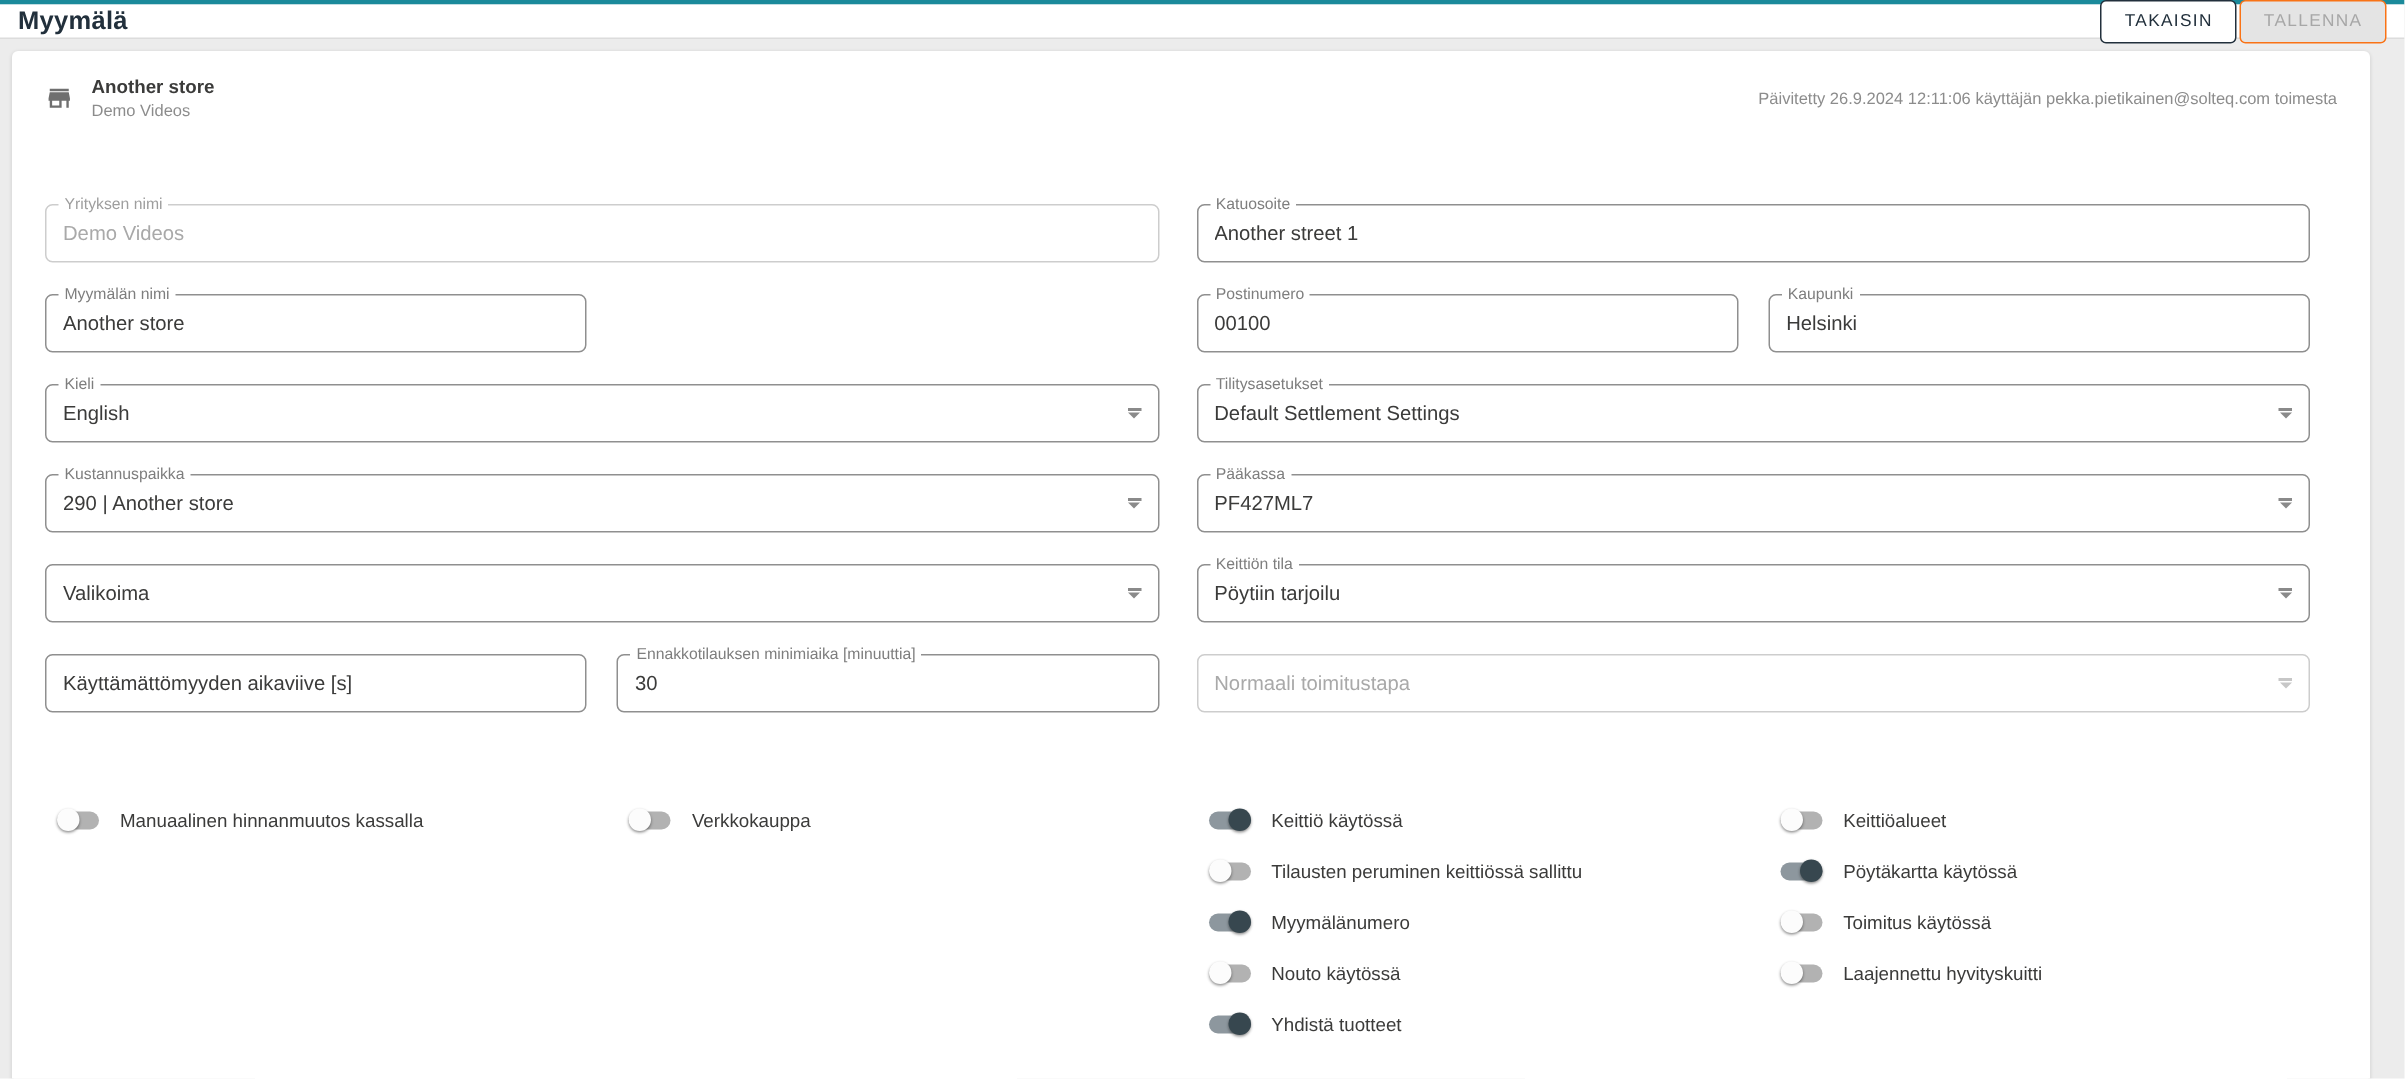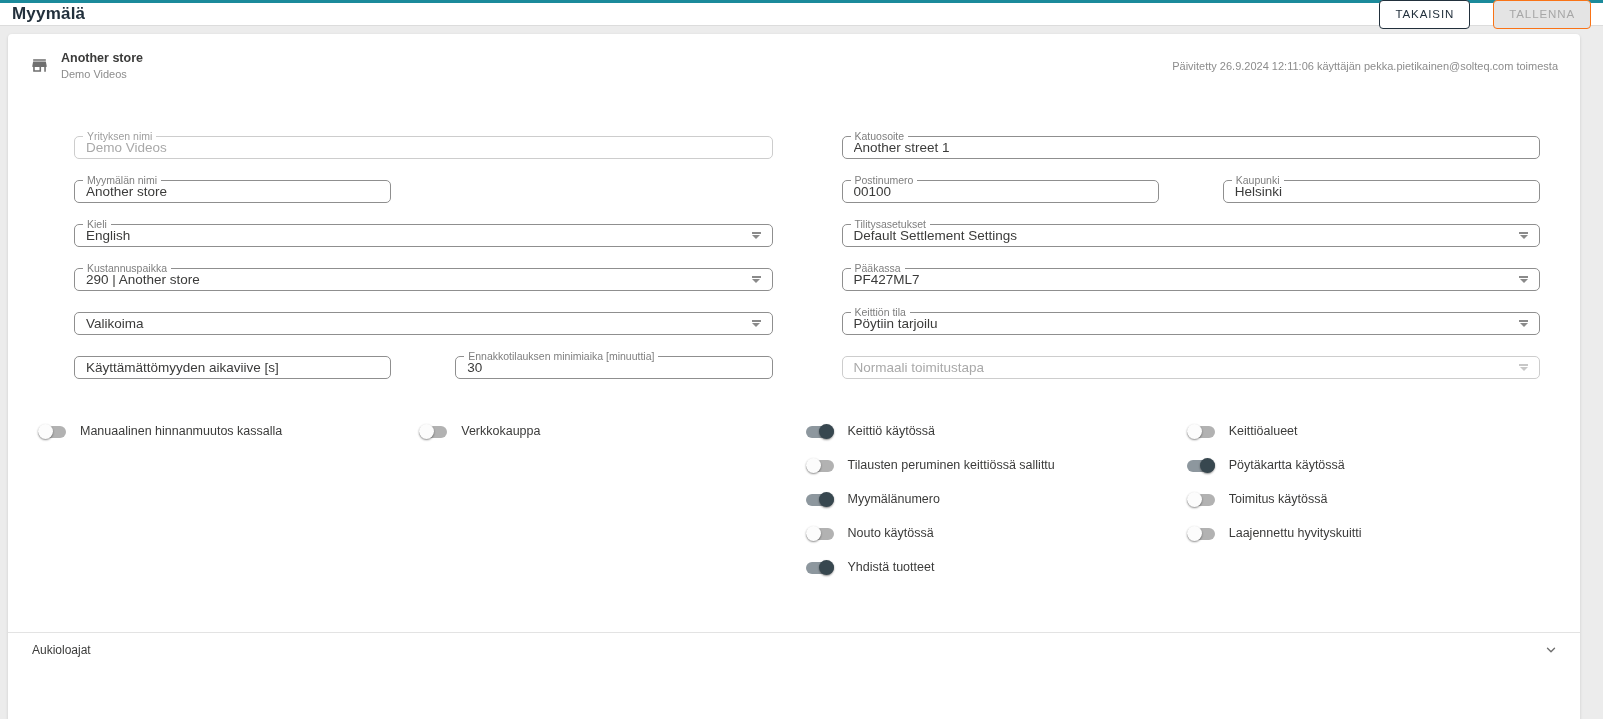--- a/index.html
+++ b/index.html
@@ -4,54 +4,54 @@
 <style>
   * { margin:0; padding:0; box-sizing:border-box; }
   html,body { width:1603px; height:719px; overflow:hidden; }
   body { background:#ececec; font-family:"Liberation Sans","DejaVu Sans",sans-serif; color:#3b3b3a; }
 
   .accent-line { height:3px; background:#1b8a9b; width:100%; }
 
   
   .appbar { background:#fff; height:23px; display:flex; align-items:center; padding:0 12px; border-bottom:1px solid #dcdcdc; }
   .appbar .title { font-size:17px; font-weight:700; color:#22303c; letter-spacing:0.2px; }
-  .appbar .actions { margin-left:auto; display:flex; gap:23px; }
+  .appbar .actions { margin-left:auto; display:flex; gap:2px; }
   .btn { font-family:inherit; font-size:11.5px; letter-spacing:0.9px; border-radius:4px; height:29px; padding:0 15px; cursor:pointer; font-weight:500; }
   .btn-outline { background:#fff; border:1px solid #22303c; color:#22303c; }
   .btn-disabled { background:#e4e4e4; border:1px solid #f97316; color:#a7a7a7; cursor:default; }
 
   
   .card { background:#fff; margin:8px 23px 0 8px; border-radius:4px; box-shadow:0 1px 3px rgba(0,0,0,.14); height:900px; }
   .card-header { display:flex; align-items:center; padding:16px 22px 12px 22px; }
   .store-id { display:flex; align-items:center; gap:12px; }
   .store-name { font-size:12.5px; font-weight:700; color:#3b3b3a; line-height:1.35; }
   .store-company { font-size:11px; color:#8c8c8c; line-height:1.35; }
   .updated { margin-left:auto; font-size:11px; color:#8c8c8c; }
 
   
   .form { padding:42px 40px 0 22px; }
   .grid2 { display:grid; grid-template-columns:1fr 1fr; column-gap:25px; row-gap:21px; }
   .grid2in { display:grid; grid-template-columns:1fr 1fr; column-gap:20px; }
 
-  .field { position:relative; height:23px; border:1px solid #8f8f8f; border-radius:5px; background:#fff; display:flex; align-items:center; padding:0 11px;margin-left:44px; }
+  .field { position:relative; height:39px; border:1px solid #8f8f8f; border-radius:5px; background:#fff; display:flex; align-items:center; padding:0 11px; }
   .field .flabel { position:absolute; top:-7px; left:8px; background:#fff; padding:0 4px; font-size:10.5px; color:#7e7e7e; white-space:nowrap; }
   .field .fvalue { font-size:13.5px; color:#3b3b3a; padding-top:1px; white-space:nowrap; overflow:hidden; }
   .field.disabled { border-color:#cdcdcd; }
   .field.disabled .flabel { color:#9e9e9e; }
   .field.disabled .fvalue { color:#a9a9a9; }
 
   .dd { margin-left:auto; display:flex; flex-direction:column; align-items:center; gap:1px; padding-left:8px; }
   .dd .bar { width:9px; height:2px; background:#8a8a8a; }
   .dd .tri { width:0; height:0; border-left:4.5px solid transparent; border-right:4.5px solid transparent; border-top:4.5px solid #8a8a8a; }
   .field.disabled .dd .bar { background:#c7c7c7; }
   .field.disabled .dd .tri { border-top-color:#c7c7c7; }
 
   
   .toggles-block { margin-top:24px; }
-  .toggle-row { display:flex; align-items:flex-start; gap:14px; height:34px; padding-left:8px; cursor:pointer; }
+  .toggle-row { display:flex; align-items:flex-end; gap:14px; height:34px; padding-left:8px; cursor:pointer; }
   .tlabel { font-size:12.5px; color:#3b3b3a; }
   .switch { position:relative; width:28px; height:15px; flex:0 0 auto; }
   .switch .track { position:absolute; top:2px; left:0; width:28px; height:12px; border-radius:6px; background:#b2b2b2; }
   .switch .thumb { position:absolute; top:0; left:0; width:15px; height:15px; border-radius:50%; background:#fcfcfc; box-shadow:0 1px 2px rgba(0,0,0,.45); }
   .toggle-row.on .track { background:#8d979e; }
   .toggle-row.on .thumb { left:13px; background:#37474f; }
   .tcol { display:flex; flex-direction:column; }
 
   
   .accordions { margin-top:38px; }

